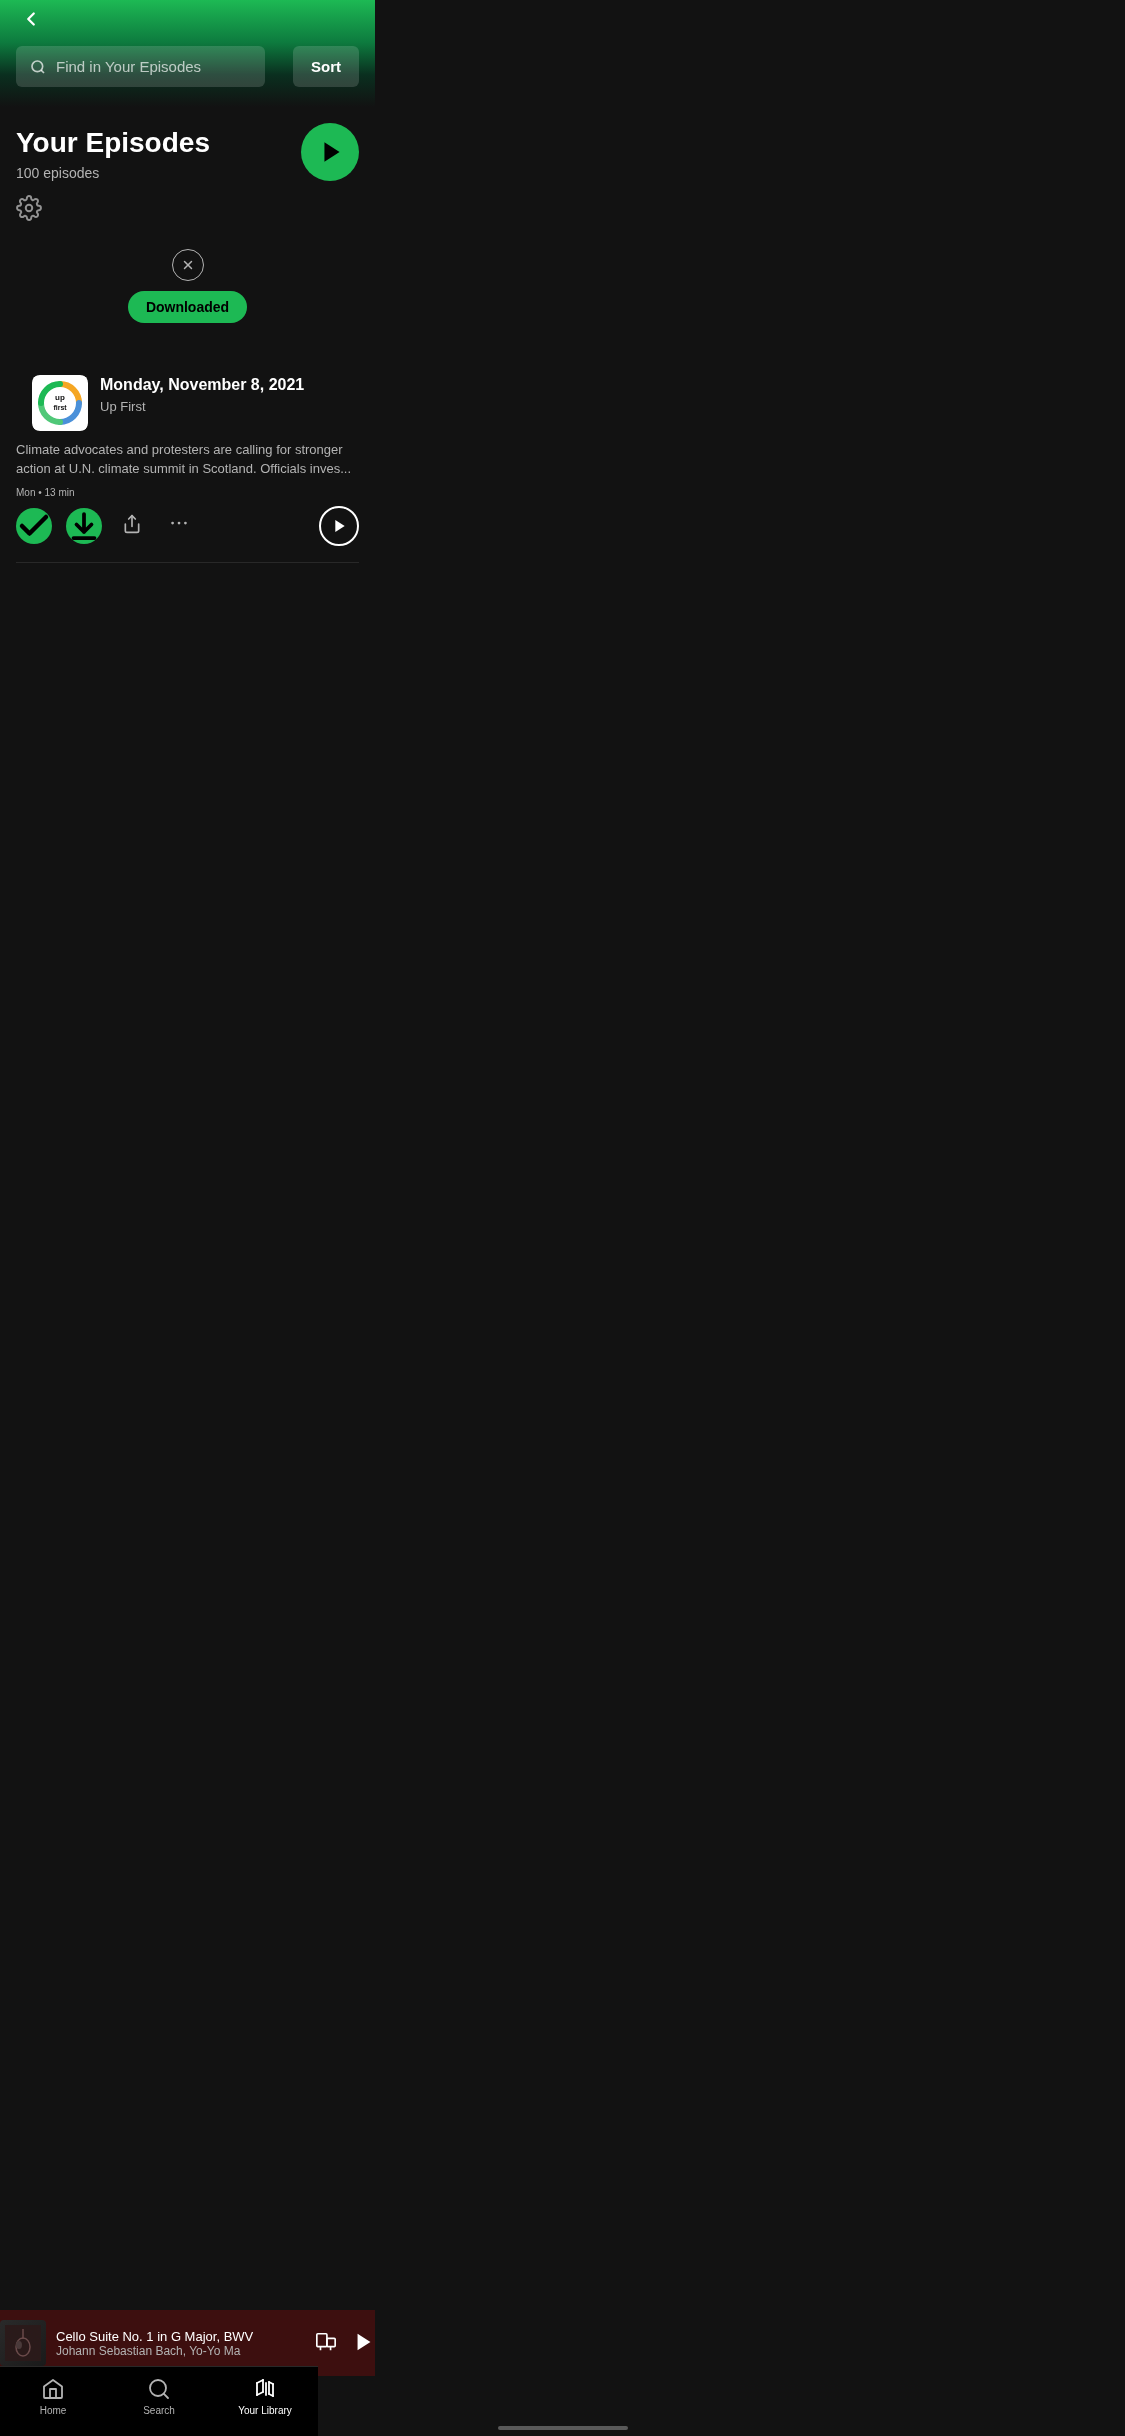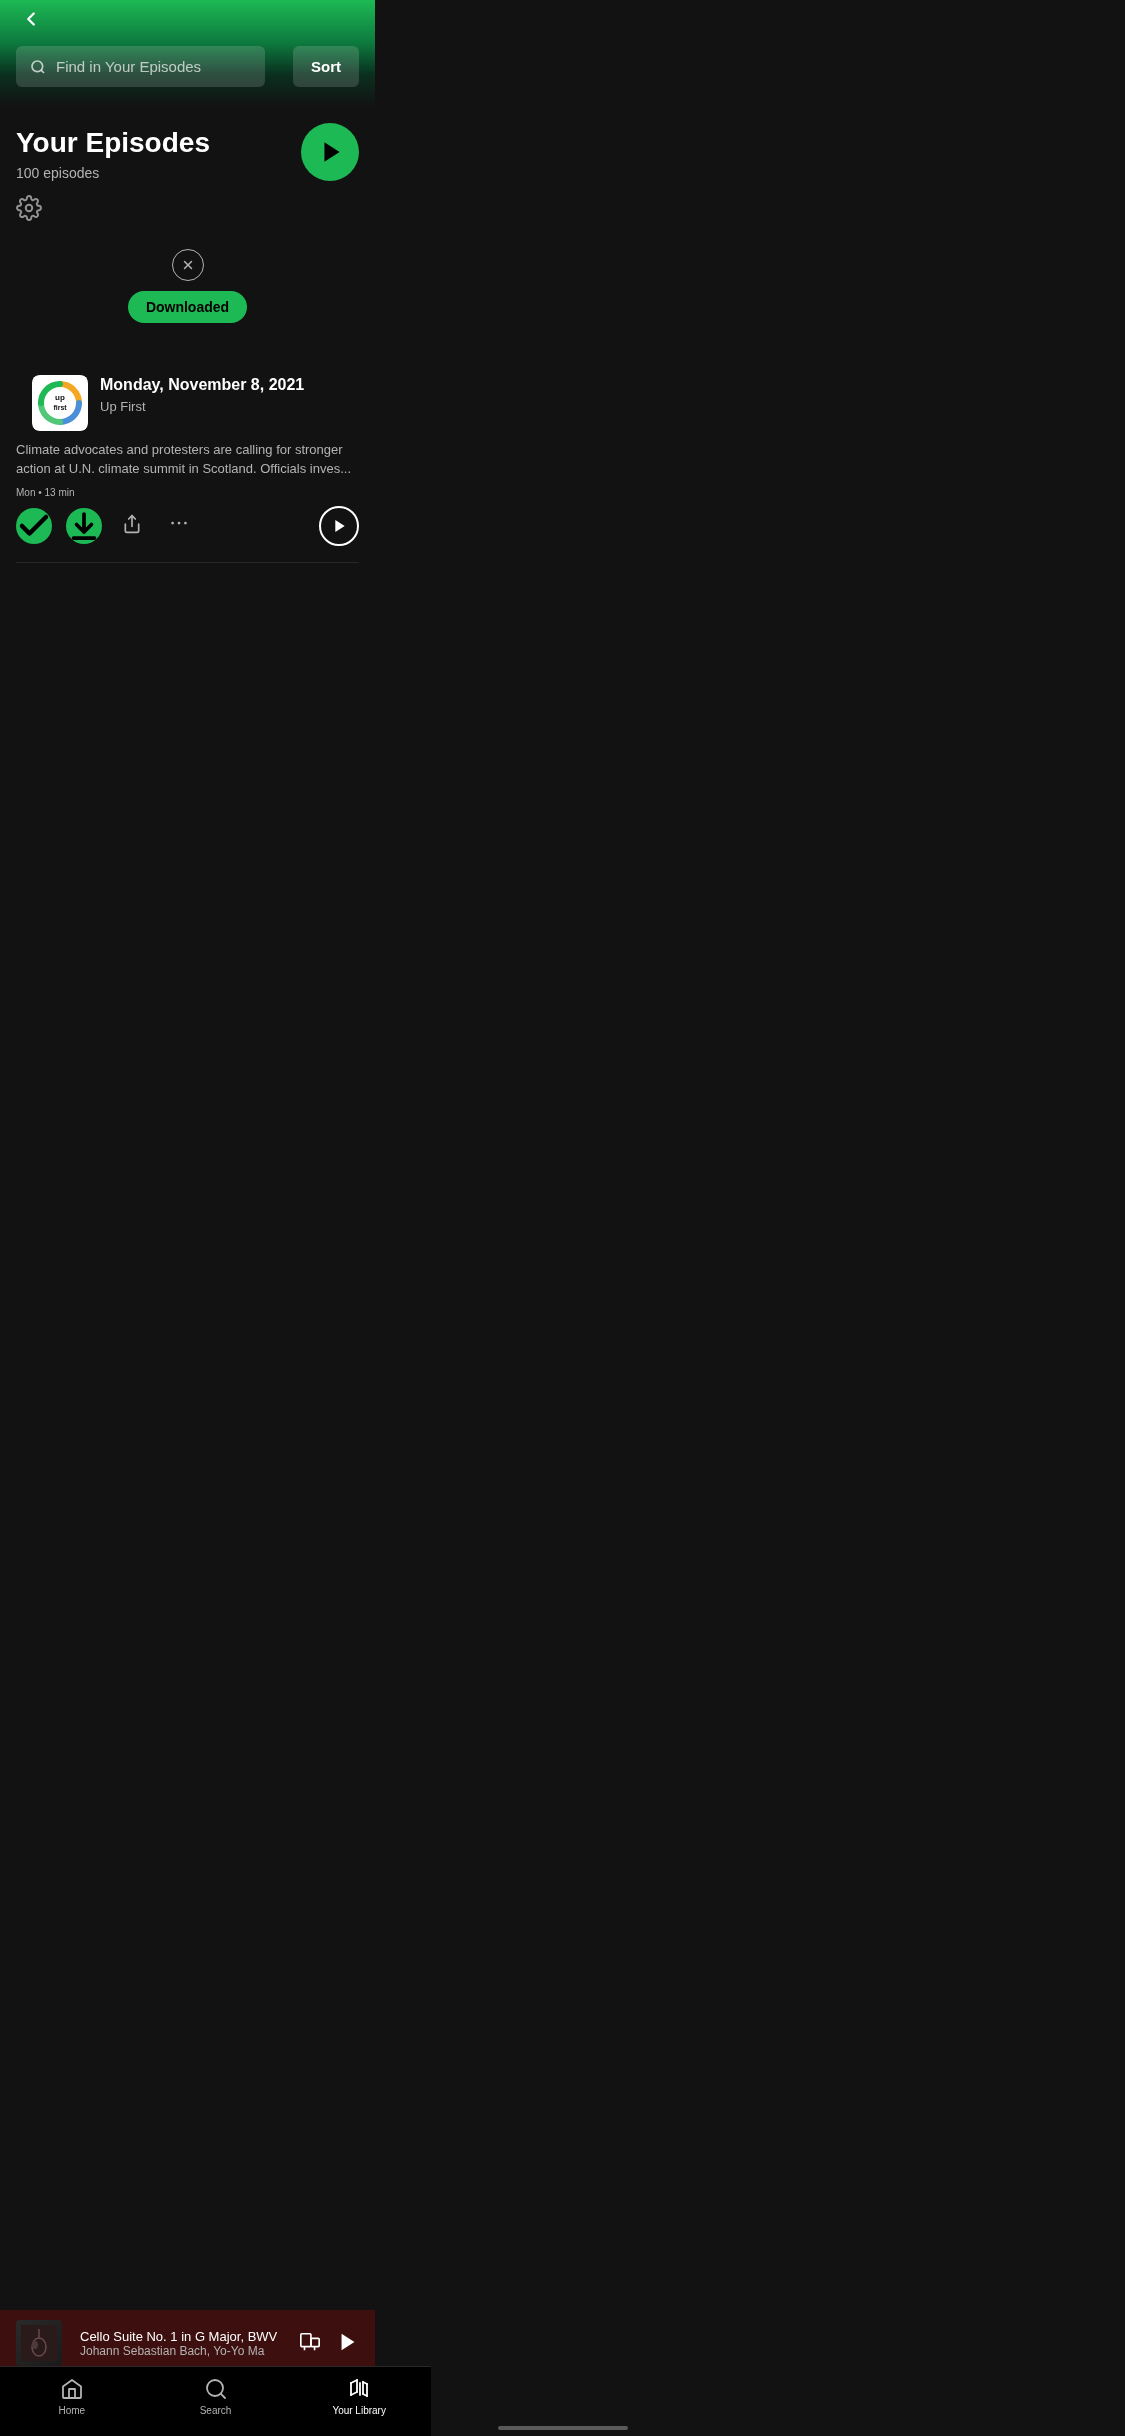--- a/index.html
+++ b/index.html
@@ -272,24 +272,24 @@
     }
     .btn-play-sm svg { width: 16px; height: 16px; fill: #fff; margin-left: 2px; }
 
     
     .now-playing-bar {
       position: fixed;
       bottom: 60px;
       left: 0;
       width: 375px;
       background: #3d0f0f;
-      padding: 10px 16px;
-      display: flex;
-      align-items: center;
-      gap: 18px;
+      padding: 10px 0;
+      display: flex;
+      align-items: center;
+      gap: 10px;
       cursor: pointer;
     }
     .now-playing-thumb {
       width: 46px;
       height: 46px;
       border-radius: 4px;
       background: #1a1a1a;
       flex-shrink: 0;
       overflow: hidden;
       display: flex;
@@ -336,21 +336,21 @@
       height: 2px;
       background: #b3b3b3;
       width: 30%;
     }
 
     
     .bottom-nav {
       position: fixed;
       bottom: 0;
       left: 0;
-      width: 431px;
+      width: 318px;
       background: #000;
       display: flex;
       align-items: center;
       justify-content: space-around;
       padding: 10px 0 20px;
       border-top: 1px solid #282828;
     }
     .nav-item {
       display: flex;
       flex-direction: column;

